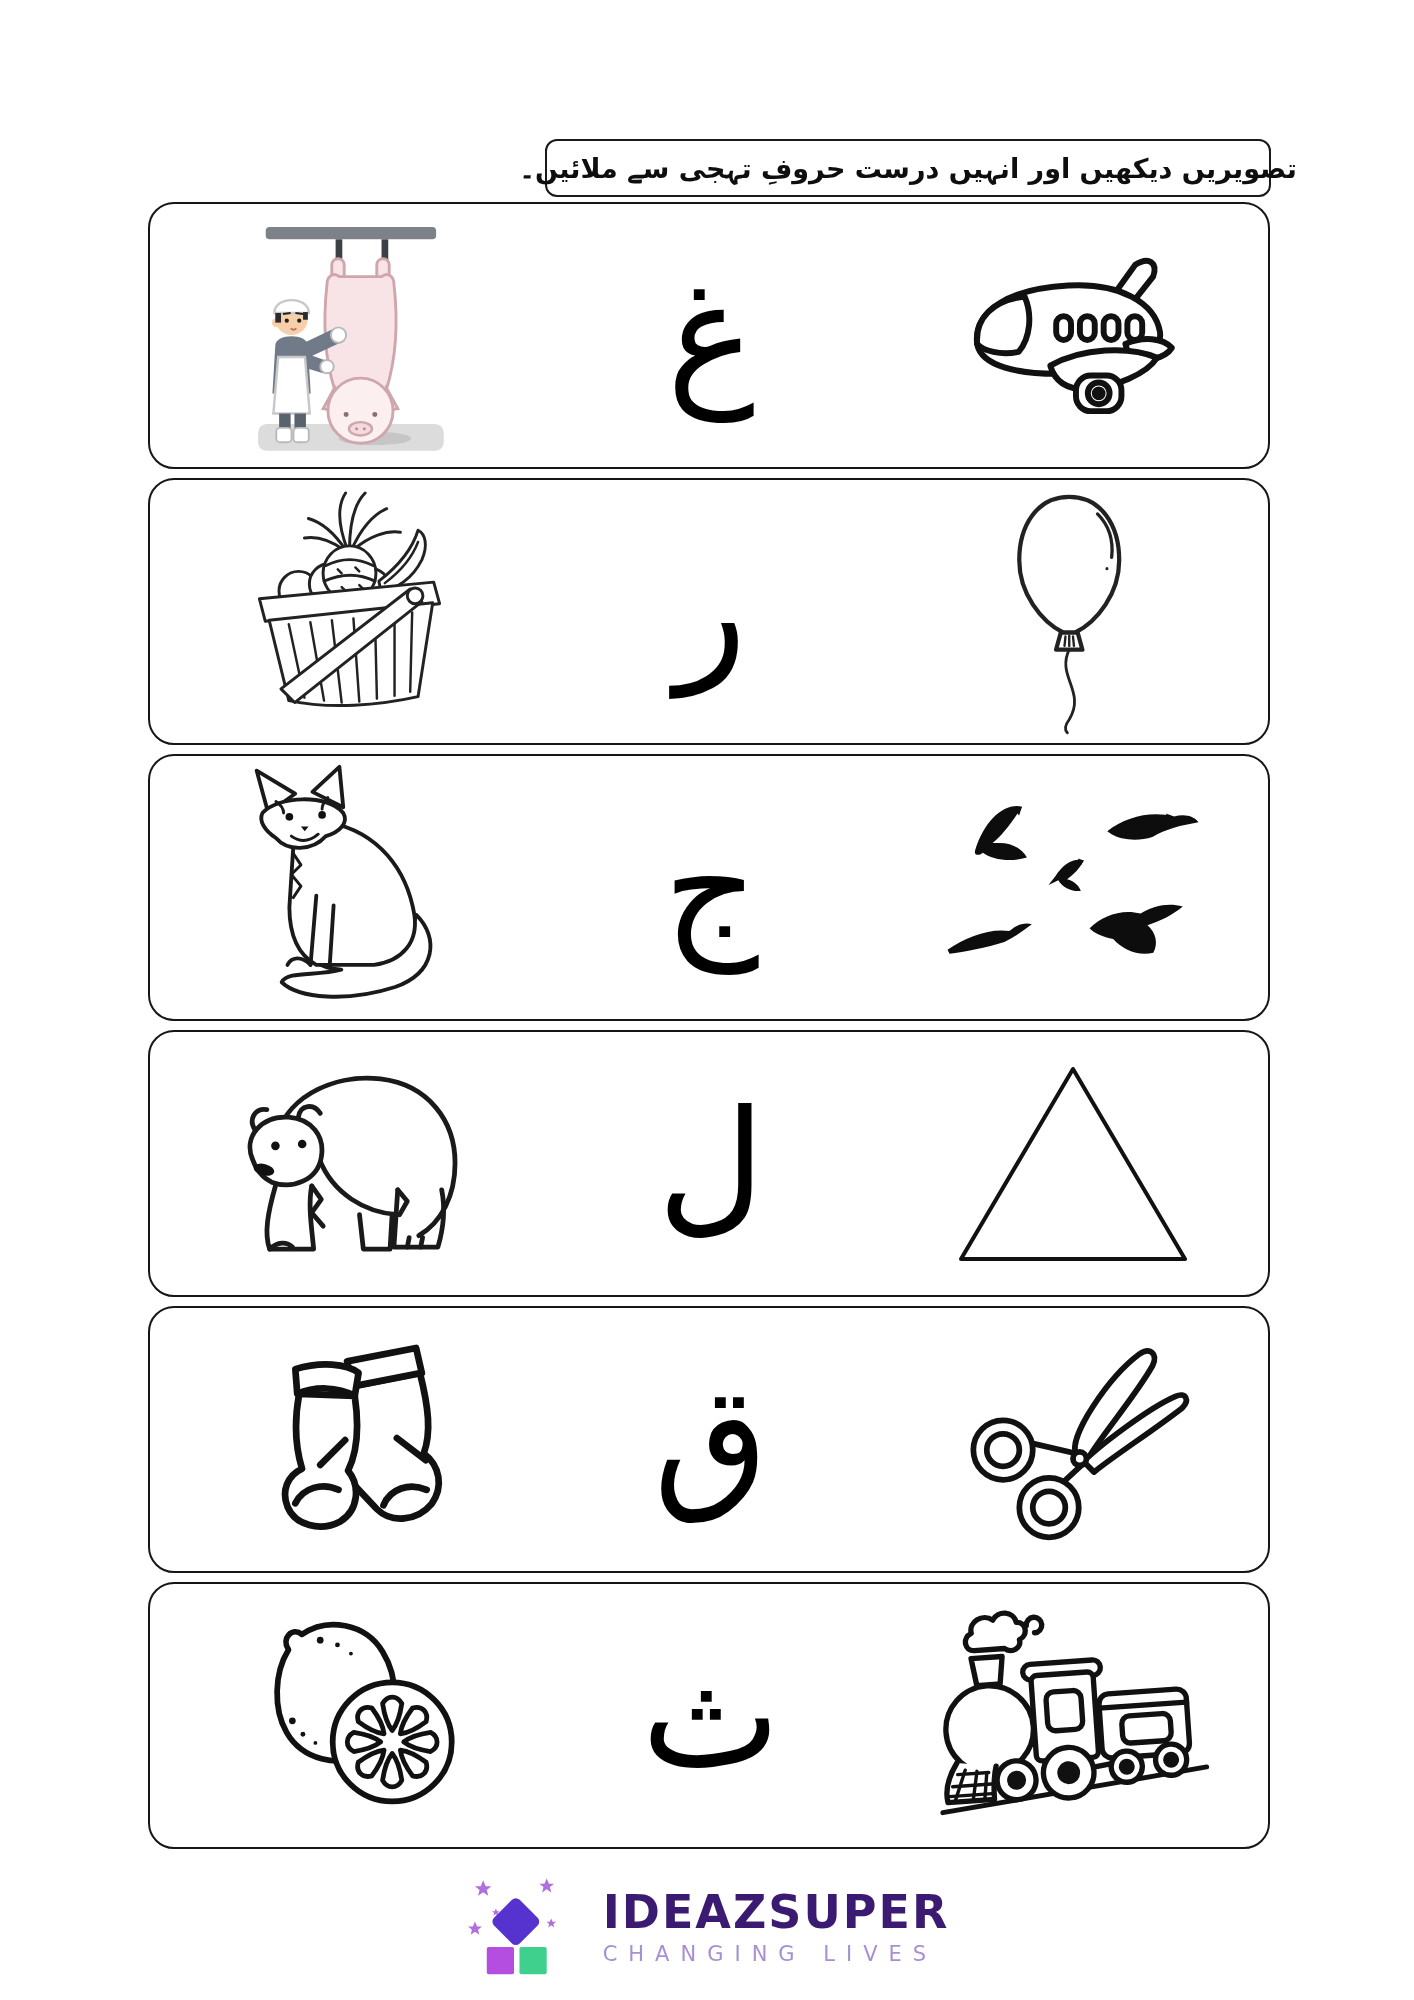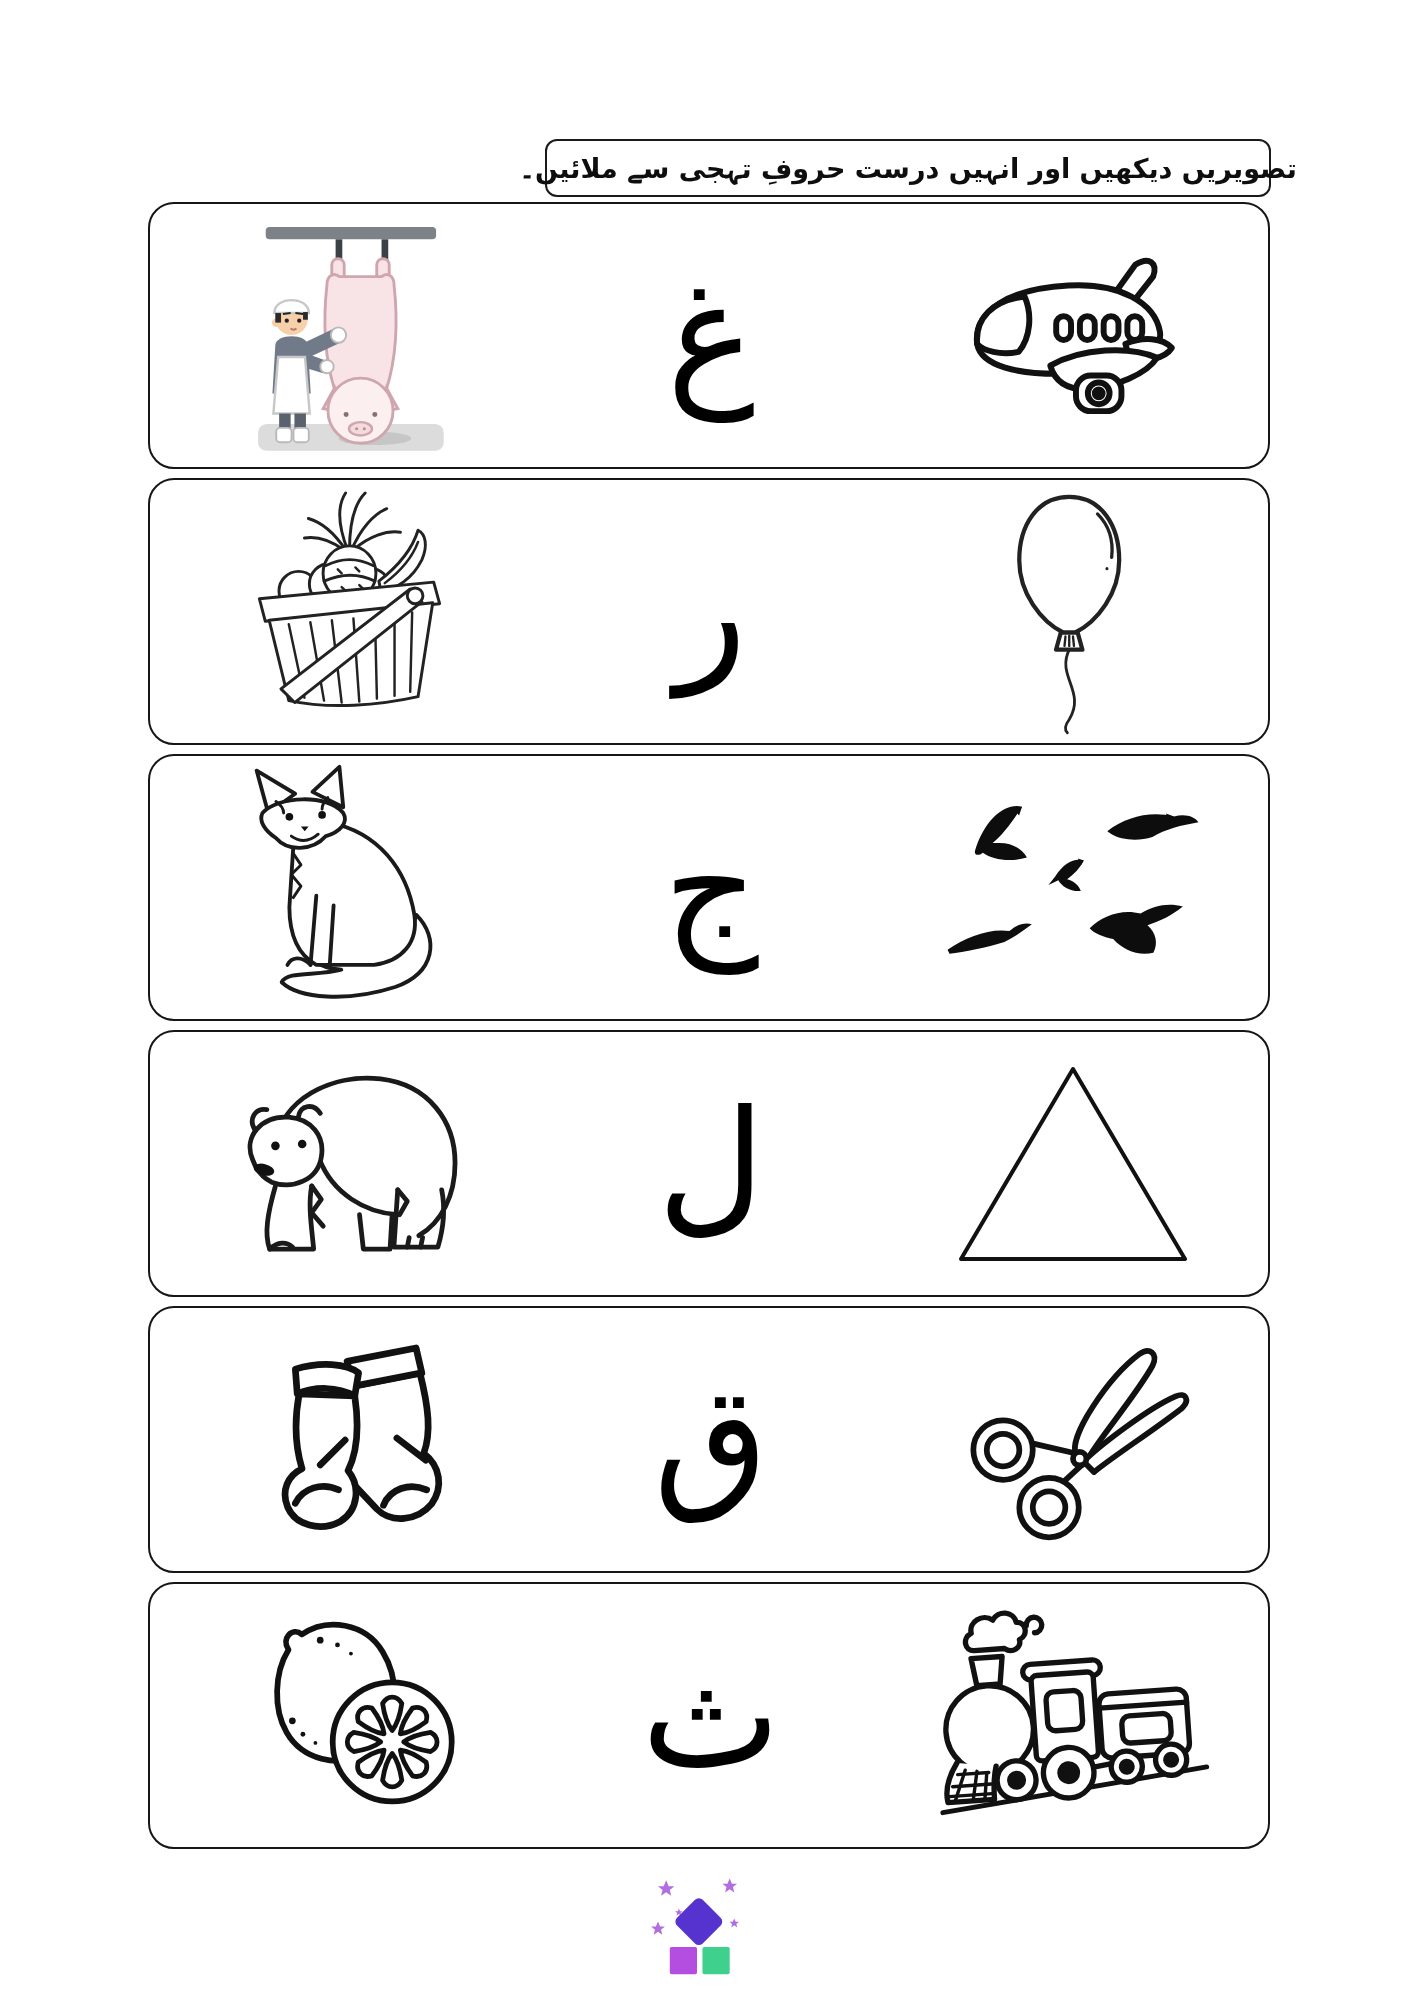--- a/index.html
+++ b/index.html
@@ -356,15 +356,19 @@
         <path transform="translate(20 14) scale(0.95)" d="M0,-10 L2.9,-3.1 L9.5,-3.1 L4.2,1.2 L5.9,8.1 L0,4 L-5.9,8.1 L-4.2,1.2 L-9.5,-3.1 L-2.9,-3.1 Z"></path>
         <path transform="translate(90 11) scale(0.85)" d="M0,-10 L2.9,-3.1 L9.5,-3.1 L4.2,1.2 L5.9,8.1 L0,4 L-5.9,8.1 L-4.2,1.2 L-9.5,-3.1 L-2.9,-3.1 Z"></path>
         <path transform="translate(11 58) scale(0.8)" d="M0,-10 L2.9,-3.1 L9.5,-3.1 L4.2,1.2 L5.9,8.1 L0,4 L-5.9,8.1 L-4.2,1.2 L-9.5,-3.1 L-2.9,-3.1 Z"></path>
         <path transform="translate(95 52) scale(0.55)" d="M0,-10 L2.9,-3.1 L9.5,-3.1 L4.2,1.2 L5.9,8.1 L0,4 L-5.9,8.1 L-4.2,1.2 L-9.5,-3.1 L-2.9,-3.1 Z"></path>
         <path transform="translate(34 40) scale(0.45)" d="M0,-10 L2.9,-3.1 L9.5,-3.1 L4.2,1.2 L5.9,8.1 L0,4 L-5.9,8.1 L-4.2,1.2 L-9.5,-3.1 L-2.9,-3.1 Z"></path>
       </g>
       <rect x="-20" y="-20" width="40" height="40" rx="6" transform="translate(56 50) rotate(45)" fill="#5633cf"></rect>
       <rect x="24" y="78" width="30" height="30" rx="2" fill="#b44ee0"></rect>
       <rect x="60" y="78" width="30" height="30" rx="2" fill="#3ed08c"></rect>
     </svg>
+    <div class="logo-text">
+      <span class="brand">IDEAZSUPER</span>
+      <span class="tagline">CHANGING LIVES</span>
+    </div>
   </div>
 
 </div>
 
 </body></html>

